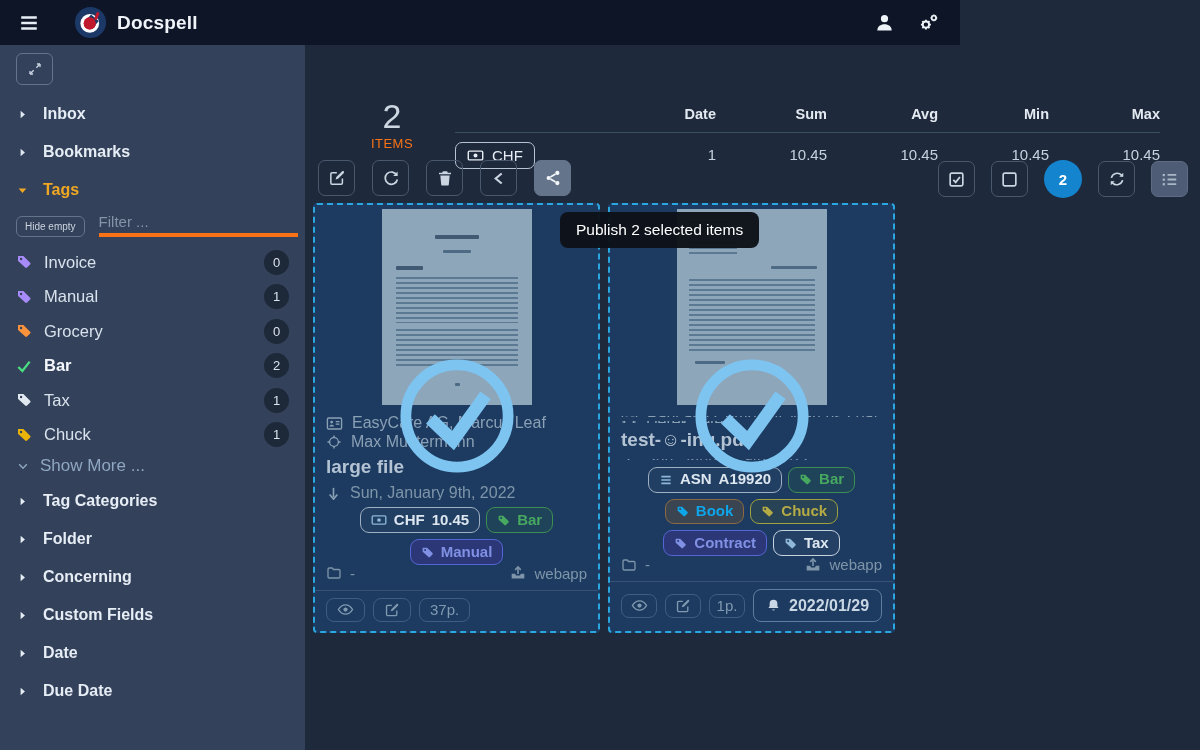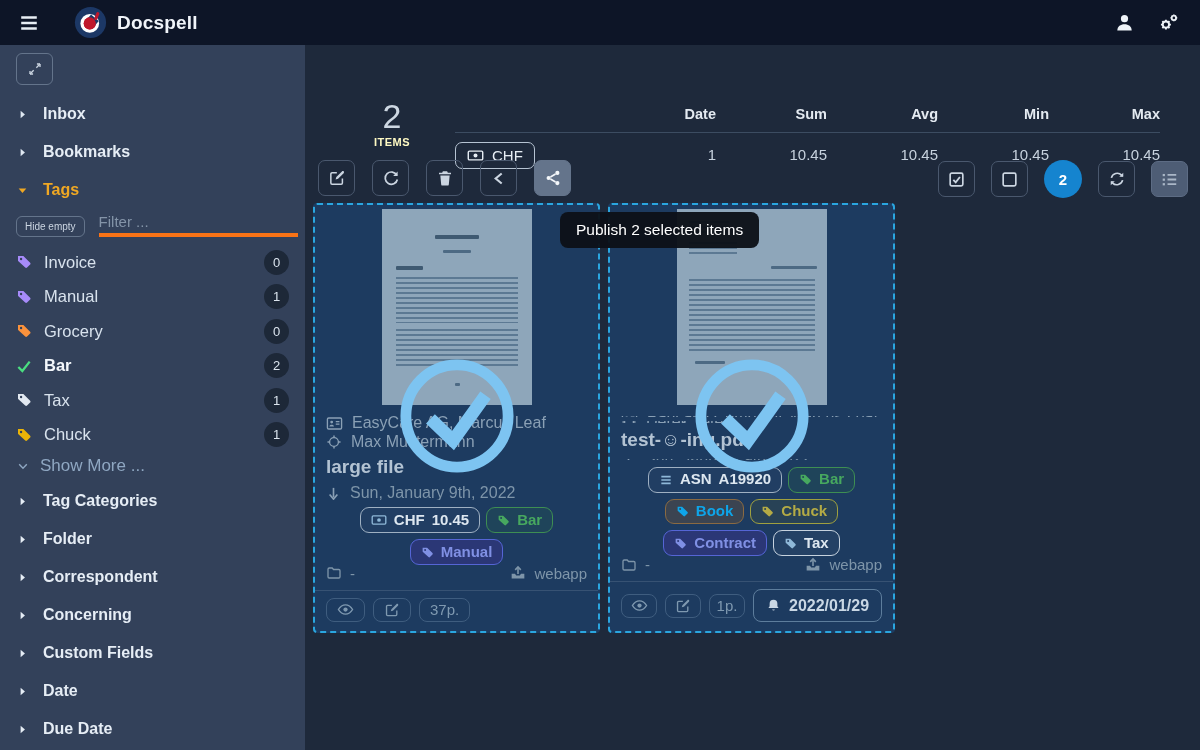--- a/index.html
+++ b/index.html
@@ -2,21 +2,21 @@
 <html><head>
 <meta charset="utf-8">
 <style>
   * { margin:0; padding:0; box-sizing:border-box; }
   html,body { width:1200px; height:750px; overflow:hidden; }
   body { font-family:"Liberation Sans","DejaVu Sans",sans-serif; background:#1e293b; color:#dbe4ee; }
   svg { display:block; }
   .ic { flex:none; }
 
   
-  .navbar { position:absolute; left:0; top:0; width:1200px; height:45px; background:#0d1527;
+  .navbar { position:absolute; left:0; top:0; width:960px; height:45px; background:#0d1527;
             display:flex; align-items:center; padding:0 14px; z-index:40; }
   .nav-burger { width:30px; height:30px; background:none; border:none; color:#e8eef5; cursor:pointer;
                 display:flex; align-items:center; justify-content:center; }
   .logo-wrap { margin-left:30px; display:flex; align-items:center; gap:10px; }
   .logo { width:33px; height:33px; }
   .nav-title { font-size:19px; font-weight:700; color:#f0f4f9; letter-spacing:.2px; }
   .nav-spacer { flex:1; }
   .nav-btn { width:36px; height:32px; background:none; border:none; color:#eef3f8;
              display:flex; align-items:center; justify-content:center; cursor:pointer; margin-left:8px; }
 
@@ -47,21 +47,21 @@
                color:#8fa7c2; font-size:17px; cursor:pointer; }
   .section-row { display:flex; align-items:center; gap:14px; height:38px; padding:0 16px;
                  font-size:16px; font-weight:700; color:#e6edf5; cursor:pointer; }
 
   
   .main { position:absolute; left:305px; top:45px; width:895px; height:705px; background:#1e293b; }
 
   
   .stats-left { position:absolute; left:47px; top:52px; width:80px; text-align:center; }
   .stats-count { font-size:34px; color:#cdd7e2; line-height:1.15; }
-  .stats-items { font-size:11px; font-weight:700; letter-spacing:.5px; color:#fef9c3; }
+  .stats-items { font-size:13px; font-weight:400; letter-spacing:.5px; color:#f97316; }
   .stats-table { position:absolute; left:150px; top:55px; width:706px;
                  display:grid; grid-template-columns:150px repeat(5,111px); }
   .st-h { font-size:14.5px; font-weight:700; color:#e4eaf1; text-align:right; padding:6px 0 10px 0; }
   .st-div { grid-column:1 / -1; border-bottom:1px solid #3c4c61; }
   .st-v { font-size:15px; color:#c7d2de; text-align:right; padding:13px 0 6px 0; }
   .st-badge-cell { display:flex; align-items:center; padding-top:8px; }
   .cur-badge { display:inline-flex; align-items:center; gap:8px; border:1px solid #b6c3d2;
                border-radius:7px; padding:4px 11px; color:#e6edf4; font-size:15px; }
 
   
@@ -364,26 +364,20 @@
       <div class="section-row">
         <svg class="ic" width="13" height="13">
           <use href="#i-caret-right"></use>
         </svg>
         <span>Folder</span>
       </div>
       <div class="section-row">
         <svg class="ic" width="13" height="13">
           <use href="#i-caret-right"></use>
         </svg>
-        <span>Correspondent</span>
-      </div>
-      <div class="section-row">
-        <svg class="ic" width="13" height="13">
-          <use href="#i-caret-right"></use>
-        </svg>
         <span>Concerning</span>
       </div>
       <div class="section-row">
         <svg class="ic" width="13" height="13">
           <use href="#i-caret-right"></use>
         </svg>
         <span>Custom Fields</span>
       </div>
       <div class="section-row">
         <svg class="ic" width="13" height="13">

